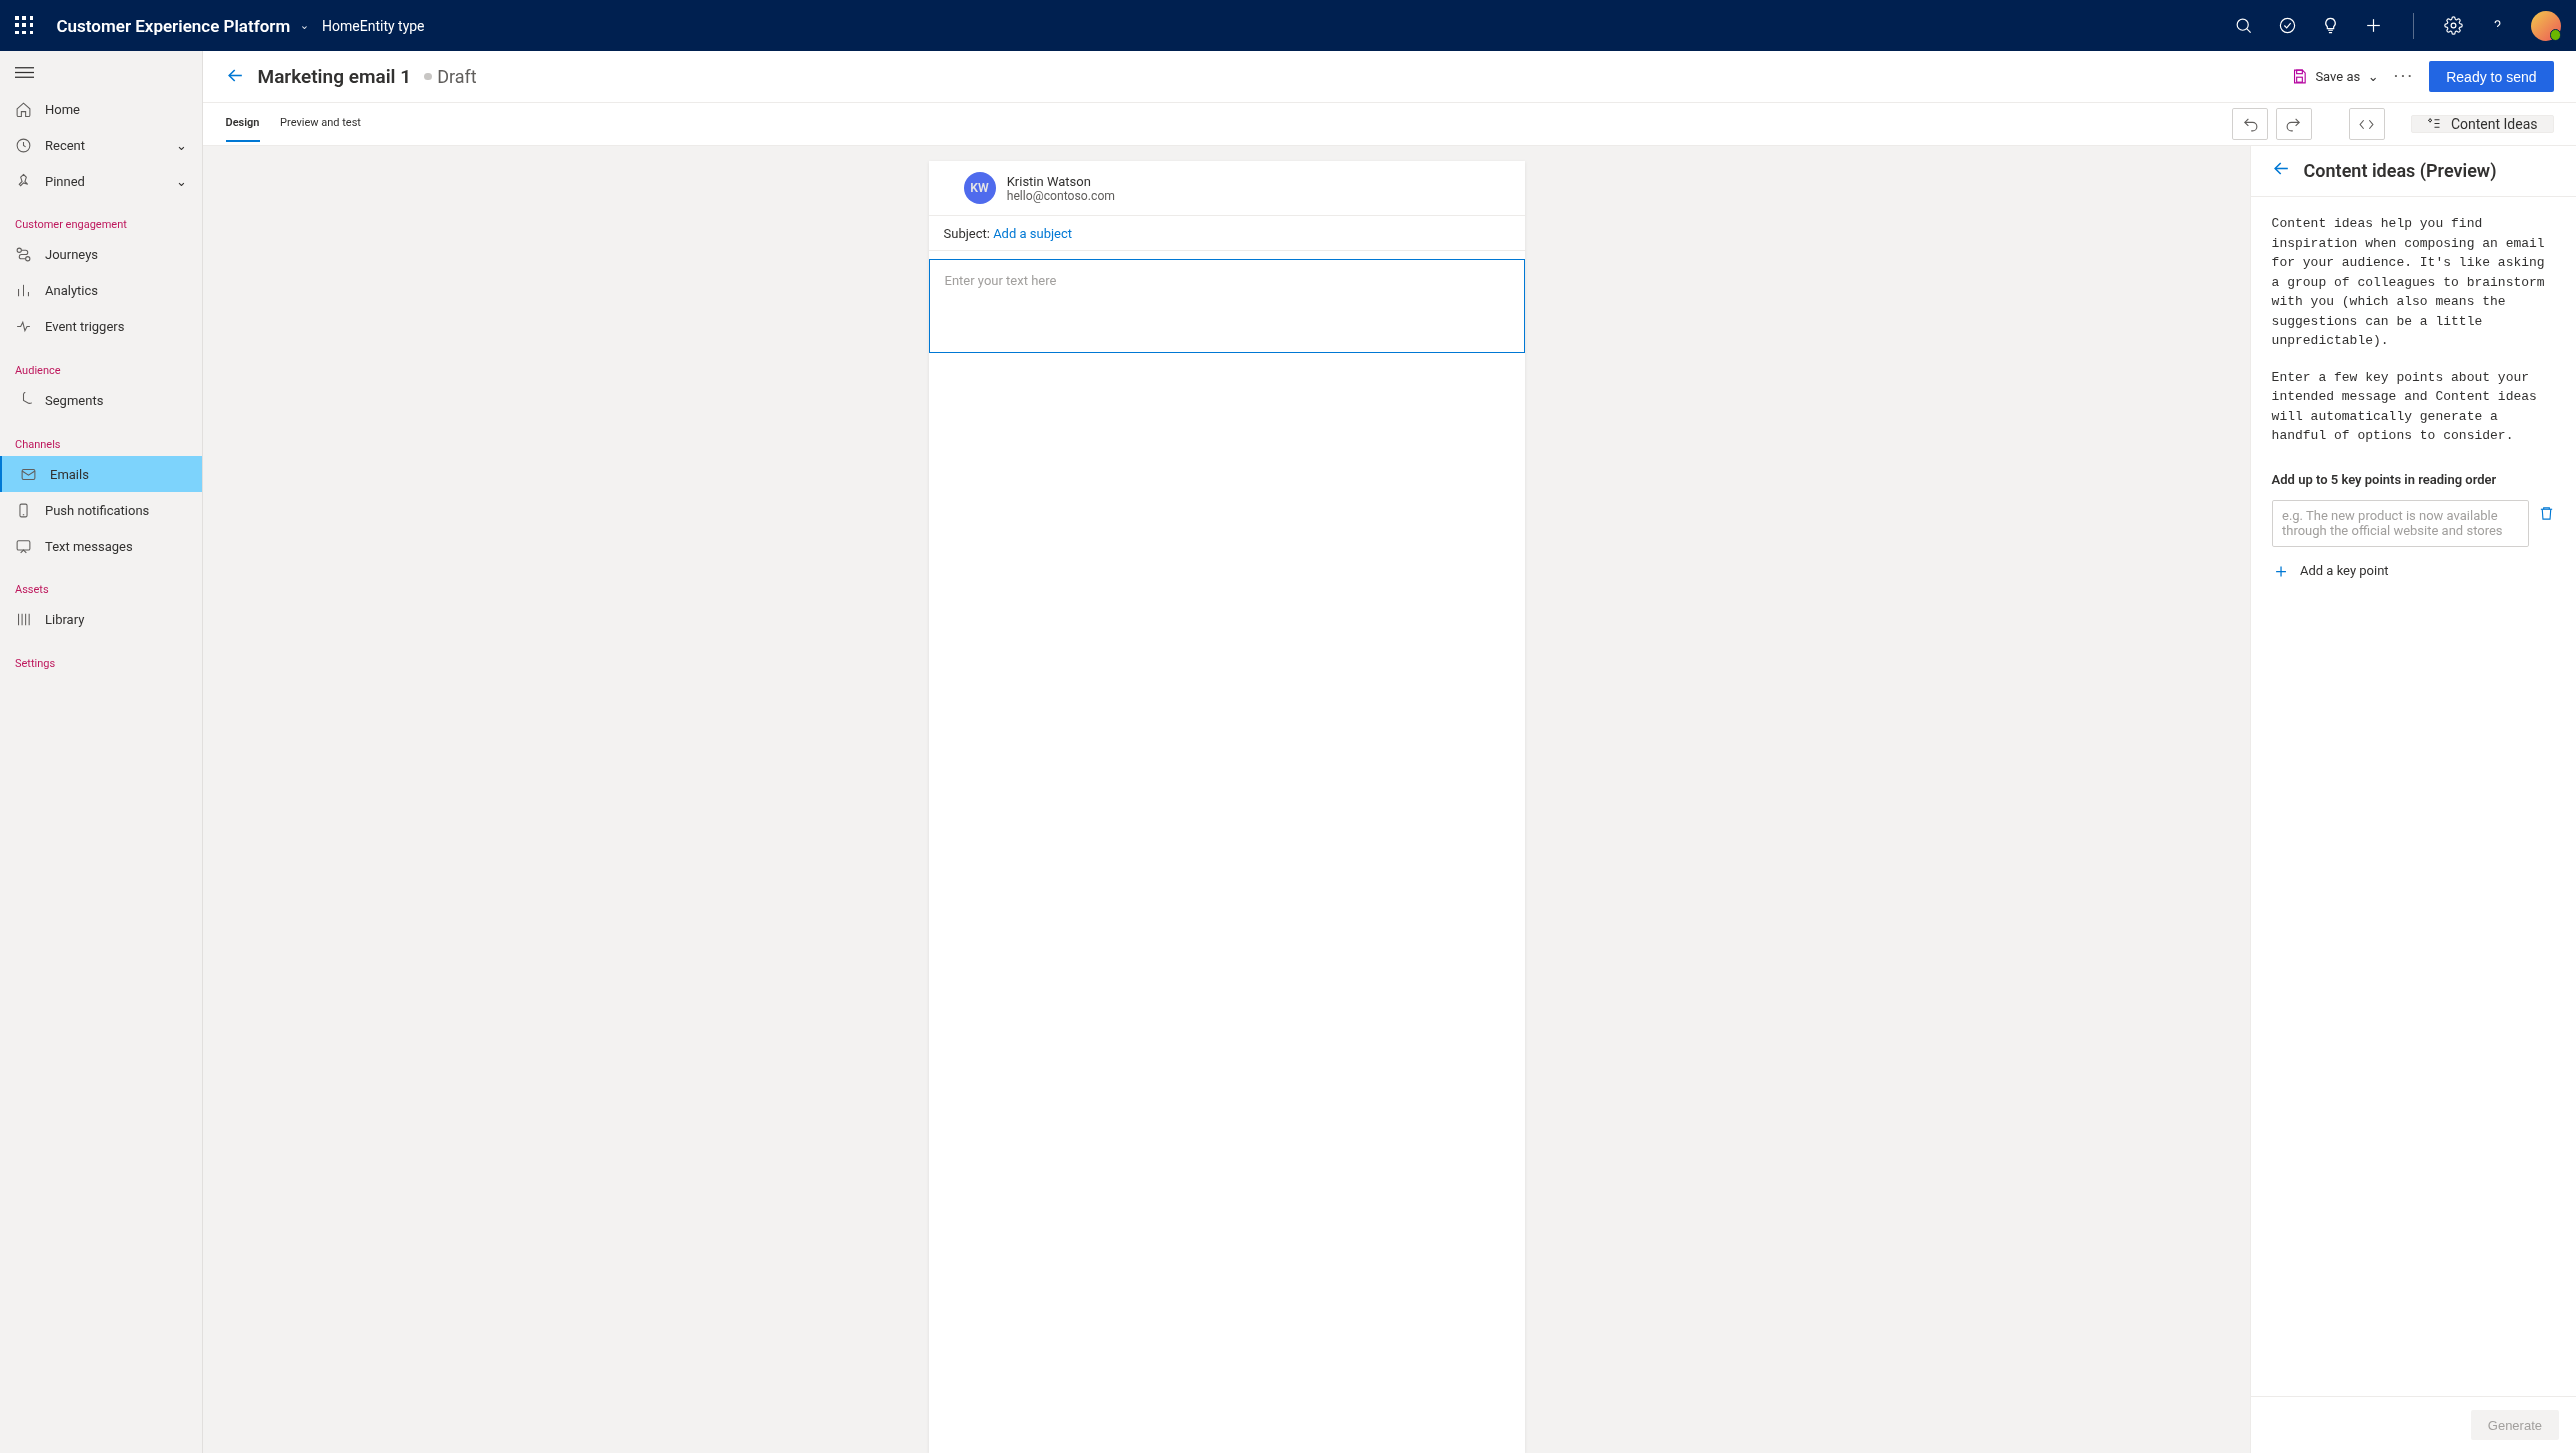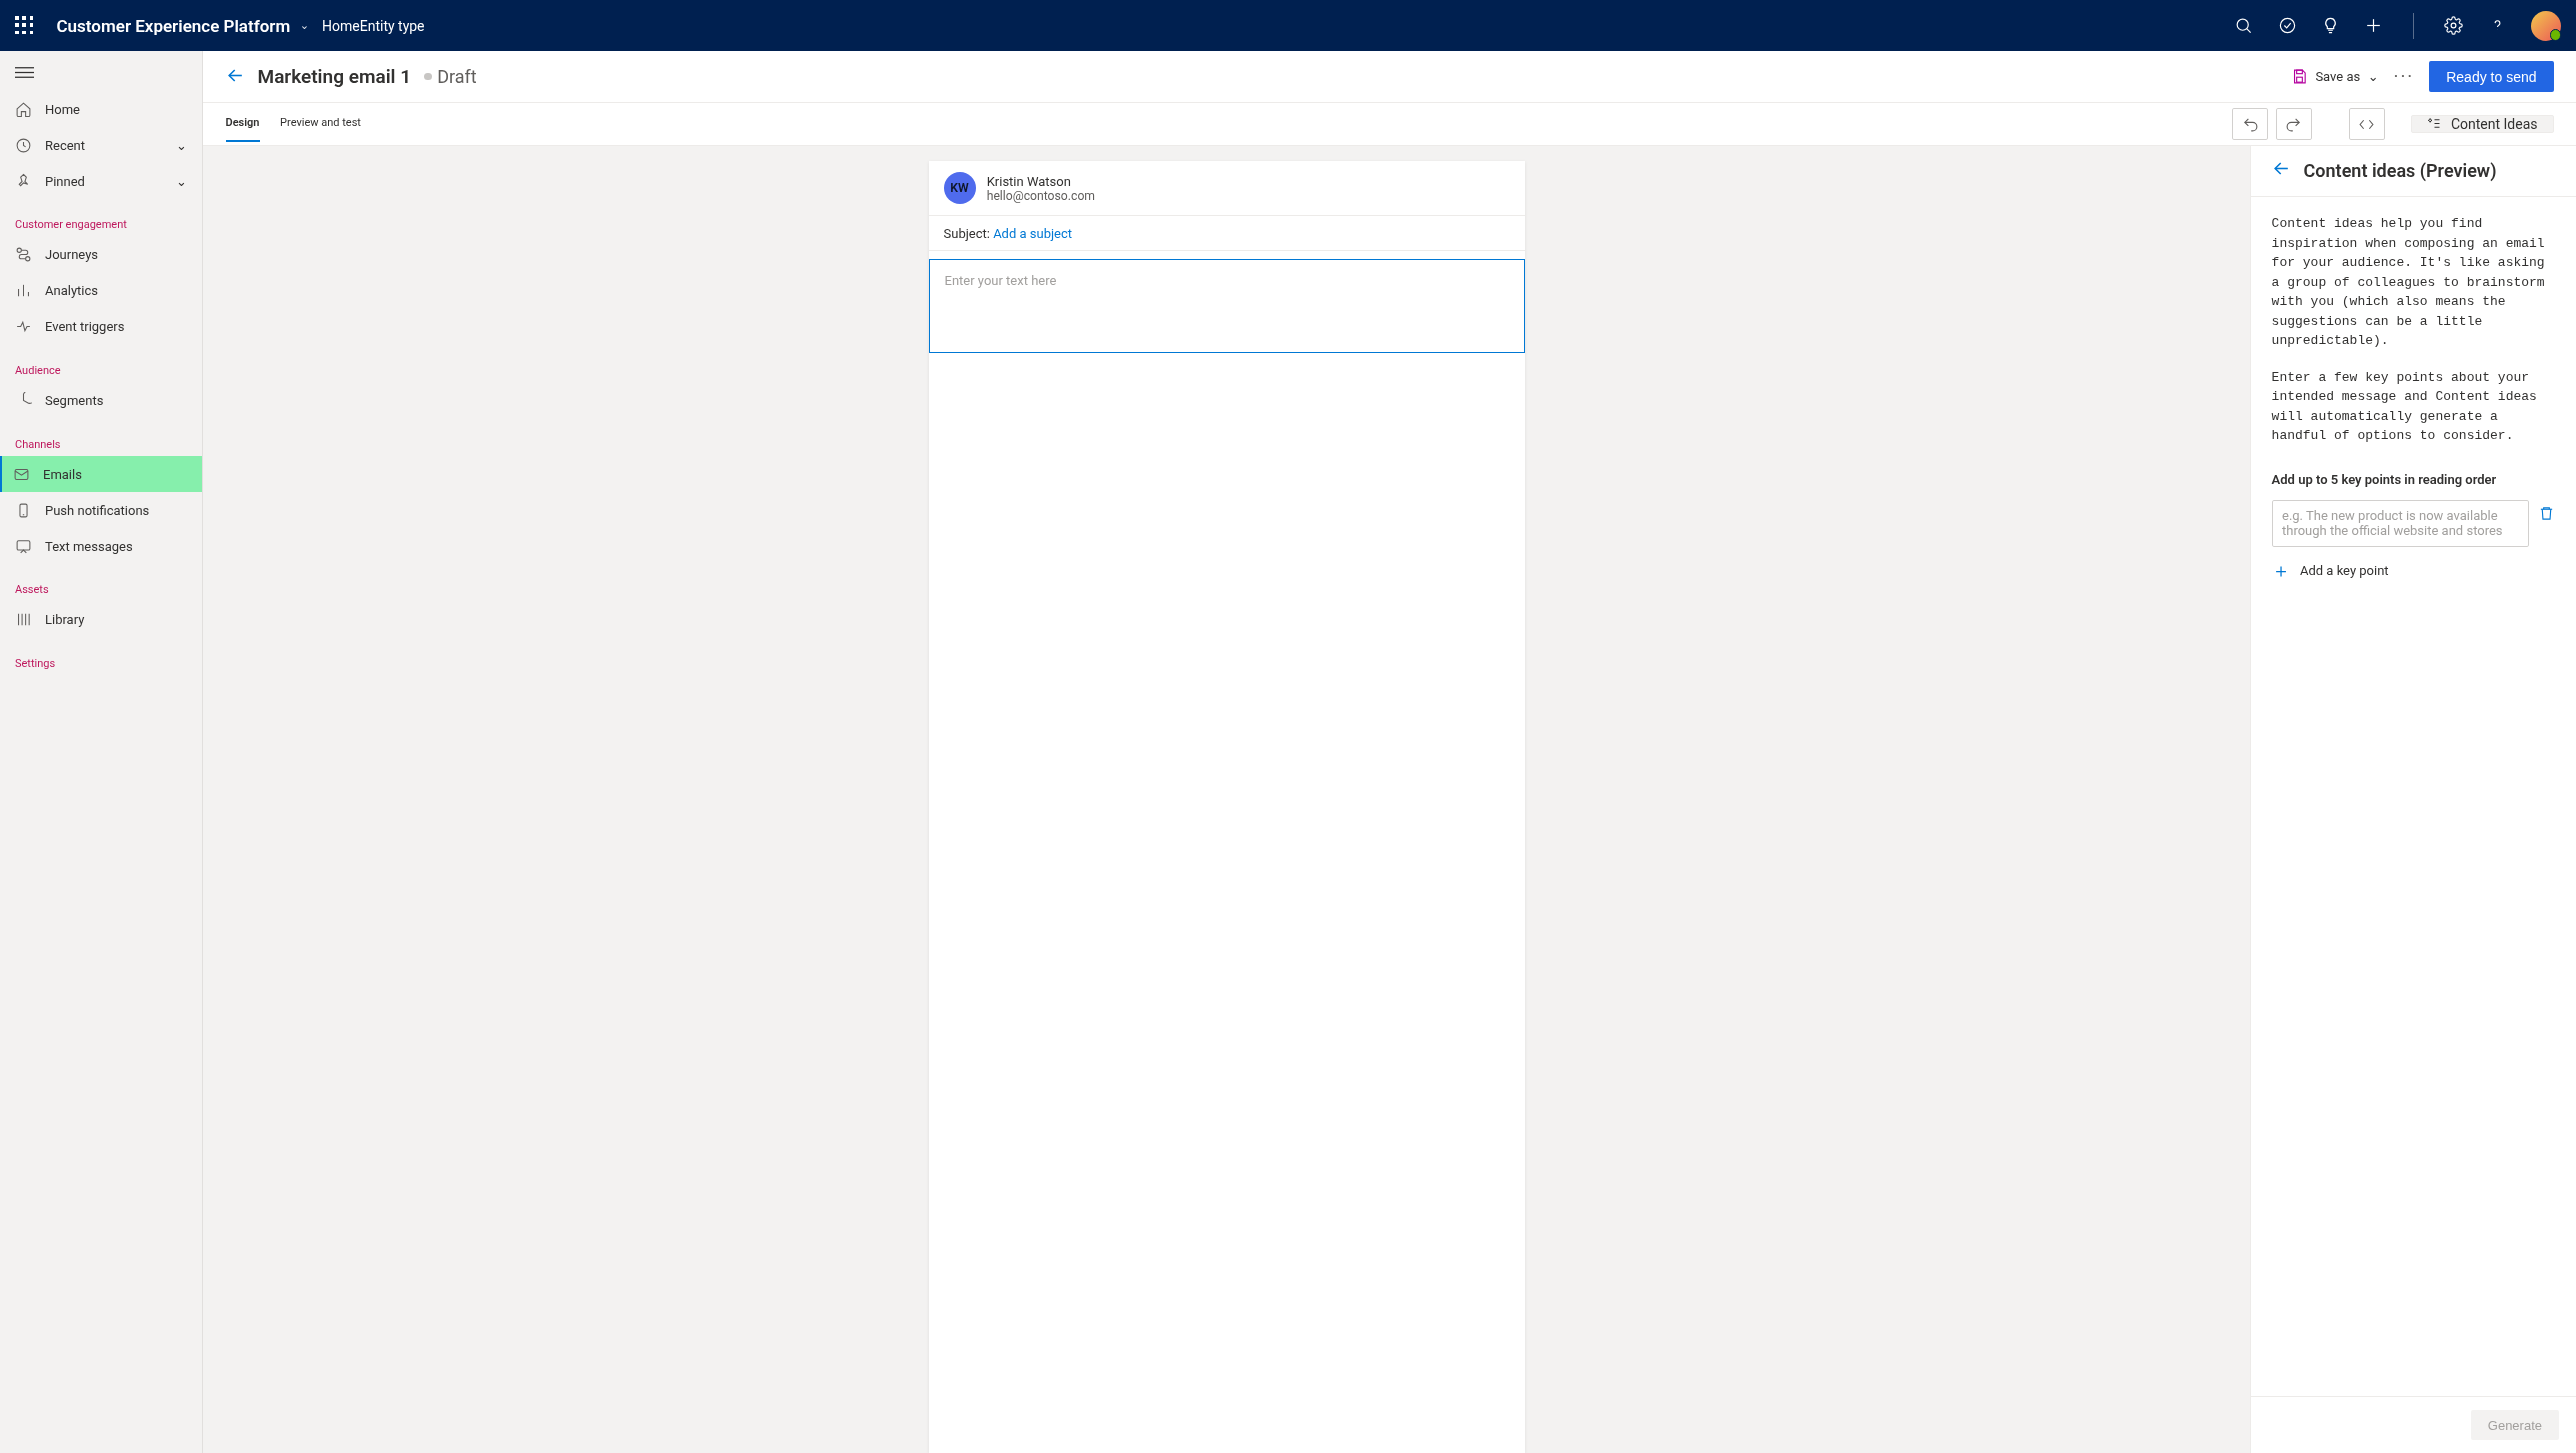--- a/index.html
+++ b/index.html
@@ -42,21 +42,21 @@
   background:#f3f2f1;
   border-right:0.9px solid #e1dfdd;
   padding-top:7.5px;
   overflow-y:auto;
 }
 .hamburger { padding:7.5px 15px 9.4px; }
 .hamburger svg{width:19px;height:13px;stroke:#323130;stroke-width:1.6;}
 .nav-item {
   display:flex; align-items:center; height:36px; padding:0 15px; gap:13px; cursor:pointer; color:#323130;
 }
-.nav-item.active { background:#86efac; border-left:2.8px solid #0078d4; padding-left:11px; }
+.nav-item.active { background:#7dd3fc; border-left:2.8px solid #0078d4; padding-left:18px; }
 .nav-item .chev-r { margin-left:auto; }
 .nav-item svg { width:17px; height:17px; stroke:#605e5c; fill:none; stroke-width:1.5; }
 .nav-section { padding:19px 15px 5.6px; font-weight:400; color:#be185d; font-size:11px; }
 
 
 .main { flex:1; display:flex; flex-direction:column; min-width:0; background:#fff; }
 
 .pagehdr { display:flex; align-items:center; height:52px; padding:0 22.5px; border-bottom:0.9px solid #edebe9; }
 .back-arrow { color:#0078d4; margin-right:13px; cursor:pointer; }
 .back-arrow svg{width:19px;height:19px;stroke:#0078d4;stroke-width:2;fill:none;}
@@ -77,21 +77,21 @@
 .tool-btn { width:36px; height:32px; border:0.9px solid #d2d0ce; background:#fff; border-radius:1.9px; display:flex; align-items:center; justify-content:center; cursor:pointer; margin-left:7.5px; }
 .tool-btn svg{width:17px;height:17px;stroke:#605e5c;fill:none;stroke-width:1.6;}
 .content-ideas-btn { display:flex; align-items:flex-start; gap:9.4px; padding:0 15px; height:18px; background:#f3f2f1; border:0.9px solid #edebe9; border-radius:1.9px; margin-left:26px; cursor:pointer; font-size:14px; }
 .content-ideas-btn svg{width:15px;height:15px;stroke:#323130;fill:none;stroke-width:1.6;}
 
 .workspace { flex:1; display:flex; min-height:0; background:#f3f2f1; }
 
 .canvas-wrap { flex:1; display:flex; justify-content:center; padding:15px 0 0 0; overflow:auto; background:#f3f2f1; }
 .canvas { width:596px; background:#fff; box-shadow:0 0.9px 3.7px rgba(0,0,0,.08); display:flex; flex-direction:column; }
 .sender-row { display:flex; align-items:center; padding:11.2px 15px; gap:11.2px; border-bottom:0.9px solid #edebe9; }
-.sender-avatar{width:32px;height:32px;border-radius:50%;background:#4f6bed;color:#0f172a;display:flex;align-items:center;justify-content:center;font-weight:600;font-size:12.2px;}
+.sender-avatar{width:32px;height:32px;border-radius:50%;background:#4f6bed;color:#e5e5e5;display:flex;align-items:center;justify-content:center;font-weight:600;font-size:12.2px;margin-left:20px;}
 .sender-name{font-size:13px;color:#323130;}
 .sender-email{font-size:12.2px;color:#605e5c;}
 .subject-row{padding:9.4px 15px;border-bottom:0.9px solid #edebe9;font-size:13px;color:#323130;}
 .subject-row a{color:#0078d4;text-decoration:none;}
 .editor-box{margin:7.5px 0 0 0; border:1.9px solid #0078d4; min-height:94px; padding:13px 15px; color:#a19f9d; font-size:13px;}
 
 
 .rpanel { width:326px; background:#fff; border-left:0.9px solid #edebe9; display:flex; flex-direction:column; }
 .rpanel-hdr { display:flex; align-items:center; gap:13px; padding:13px 17px 15px 20.6px; border-bottom:0.9px solid #edebe9; }
 .rpanel-hdr svg{width:19px;height:19px;stroke:#0078d4;fill:none;stroke-width:2;}

